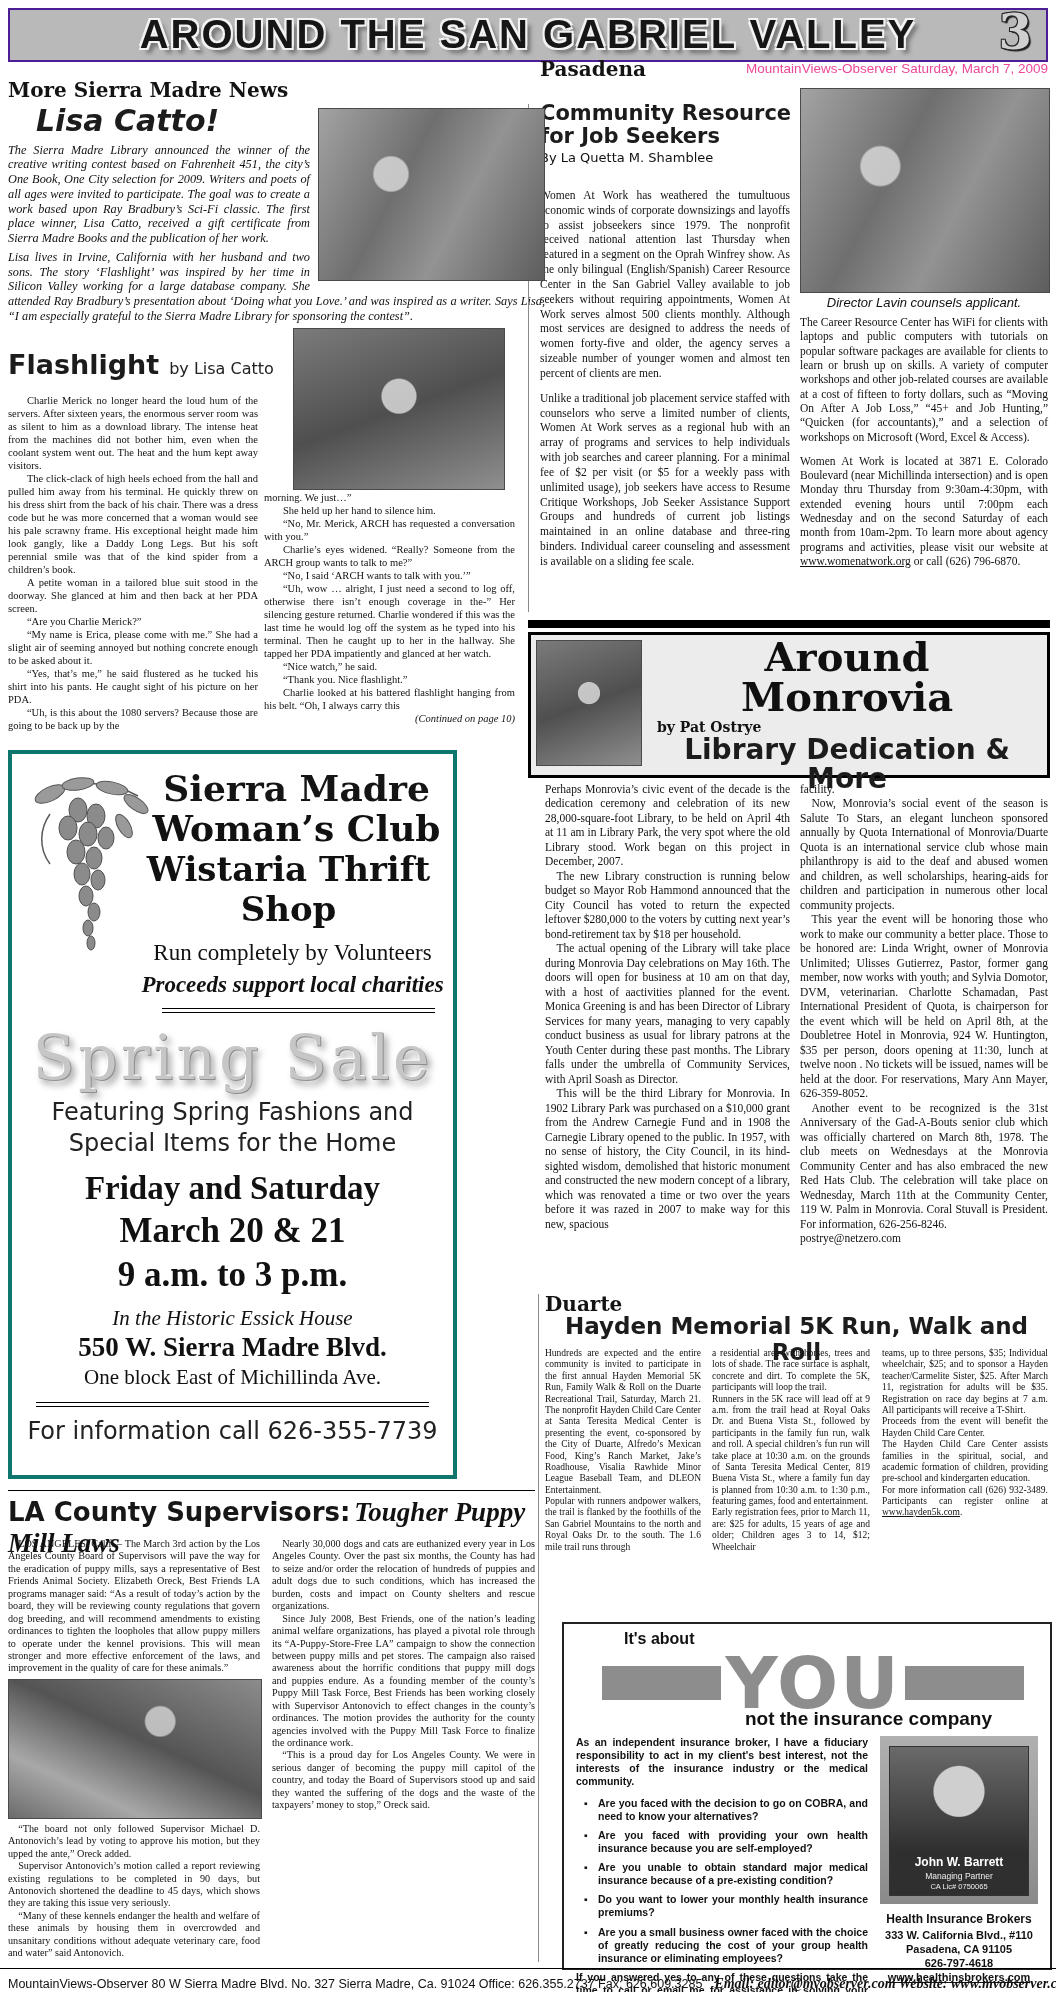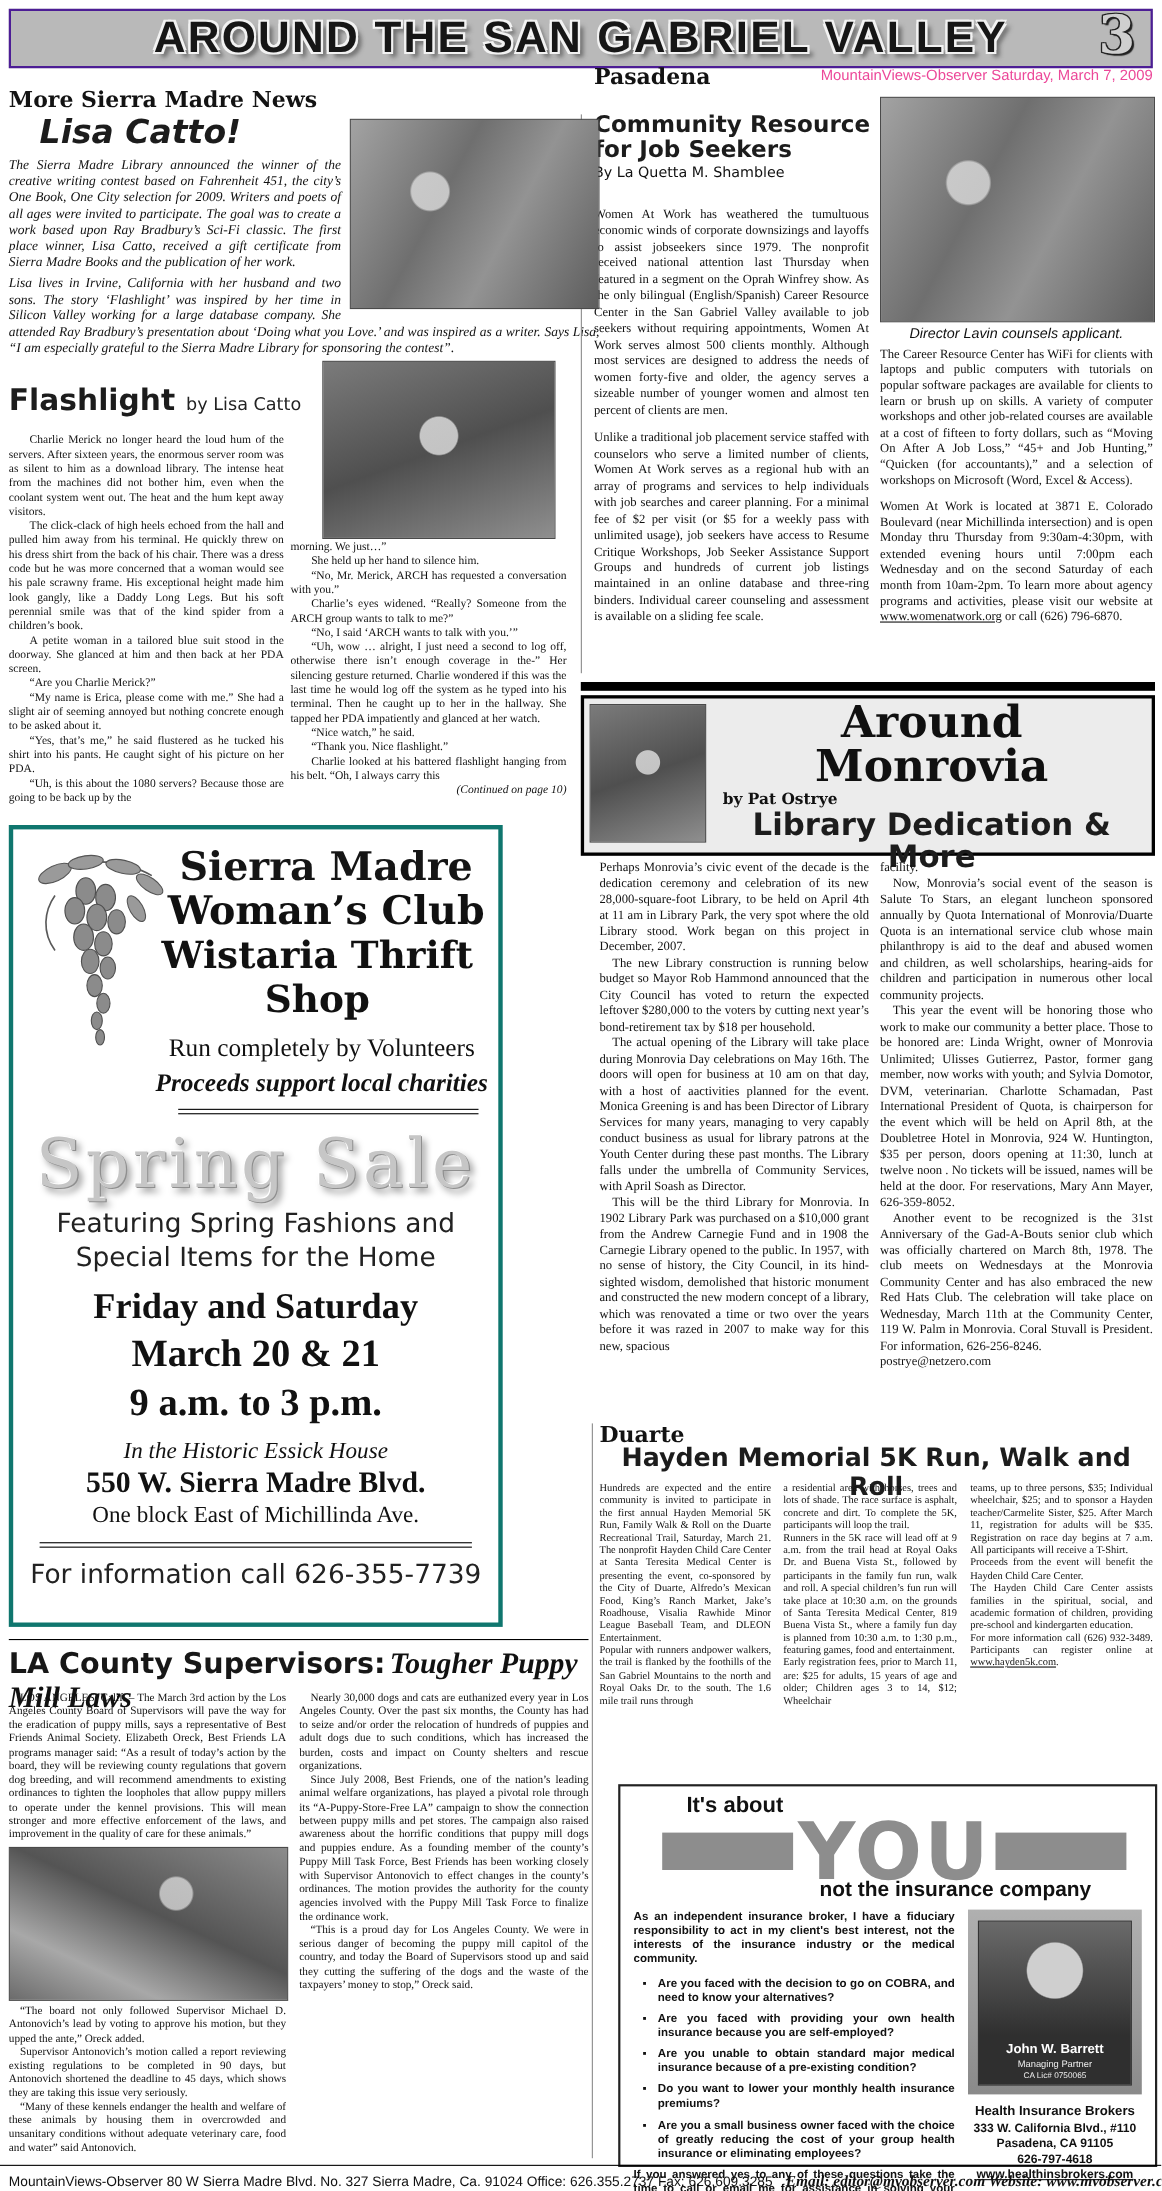--- a/index.html
+++ b/index.html
@@ -123,21 +123,21 @@
   .du{font-size:9.5px;line-height:1.2;}
   .du p{margin:0;}
   #du-col1{left:545px;top:1348px;width:156px;}
   #du-col2{left:712px;top:1348px;width:158px;}
   #du-col3{left:882px;top:1348px;width:166px;}
 
   
   #ins-ad{left:562px;top:1622px;width:486px;height:344px;border:2px solid #222;background:#fff;
      font-family:"Liberation Sans",sans-serif;}
   #ia-header{position:relative;height:100px;margin:6px 10px 0;}
-  #ia-itsabout{position:absolute;left:50px;top:0;font-size:20px;font-weight:bold;}
+  #ia-itsabout{position:absolute;left:50px;top:0;font-size:16px;font-weight:bold;}
   #ia-you-row{position:absolute;left:28px;right:16px;top:20px;display:flex;align-items:center;}
   .ia-bar{flex:1;height:34px;background:#8d8d8d;}
   #ia-you{font-family:"DejaVu Sans",sans-serif;font-weight:bold;font-size:72px;line-height:.92;
      color:#8d8d8d;letter-spacing:2px;padding:0 4px;}
   #ia-notline{position:absolute;right:48px;bottom:0;font-size:19px;font-weight:bold;margin-top:12px;}
   #ia-body{display:flex;gap:12px;margin:6px 12px 0;}
   #ia-left{flex:1;font-size:10.5px;font-weight:bold;line-height:1.25;}
   #ia-left p{margin:0 0 8px;}
   #ia-left ul{list-style:none;margin:0 0 6px;padding:0 0 0 8px;}
   #ia-left li{position:relative;padding-left:14px;margin-bottom:6px;}
@@ -265,21 +265,21 @@
   <div class="abs puppy just" id="puppy-col1">
     <p class="ind1">LOS ANGELES, Calif. – The March 3rd action by the Los Angeles County Board of Supervisors will pave the way for the eradication of puppy mills, says a representative of Best Friends Animal Society.  Elizabeth Oreck, Best Friends LA programs manager said: “As a result of today’s action by the board, they will be reviewing county regulations that govern dog breeding, and will recommend amendments to existing ordinances to tighten the loopholes that allow puppy millers to operate under the  kennel  provisions. This will mean stronger and more effective enforcement of the laws, and improvement in the quality of care for these animals.”</p>
     <div class="ph ph-b" id="photo-puppy"></div>
     <p class="ind1">“The board not only followed Supervisor Michael D. Antonovich’s lead by voting to approve his motion, but they upped the ante,” Oreck added.</p>
     <p class="ind1">Supervisor Antonovich’s motion called a report reviewing existing regulations to be completed in 90 days, but Antonovich shortened the deadline to 45 days, which shows they are taking this issue very seriously.</p>
     <p class="ind1">“Many of these kennels endanger the health and welfare of these animals by housing them in overcrowded and unsanitary conditions without adequate veterinary care, food and water” said Antonovich.</p>
   </div>
   <div class="abs puppy just" id="puppy-col2">
     <p class="ind1">Nearly 30,000 dogs and cats are euthanized every year in Los Angeles County. Over the past six months, the County has had to seize and/or order the relocation of hundreds of puppies and adult dogs due to such conditions, which has increased the burden, costs and impact on County shelters and rescue organizations.</p>
     <p class="ind1">Since July 2008, Best Friends, one of the nation’s leading animal welfare organizations, has played a pivotal role through its “A-Puppy-Store-Free LA” campaign to show the connection between puppy mills and pet stores. The campaign also raised awareness about the horrific conditions that puppy mill dogs and puppies endure. As a founding member of the county’s Puppy Mill Task Force, Best Friends has been working closely with Supervisor Antonovich to effect changes in the county’s ordinances. The motion provides the authority for the county agencies involved with the Puppy Mill Task Force to finalize the ordinance work.</p>
-    <p class="ind1">“This is a proud day for Los Angeles County. We were in serious danger of becoming the puppy mill capitol of the country, and today the Board of Supervisors stood up and said they cutting the suffering of the dogs and the waste of the taxpayers’ money to stop,” Oreck said.</p>
+    <p class="ind1">“This is a proud day for Los Angeles County. We were in serious danger of becoming the puppy mill capitol of the country, and today the Board of Supervisors stood up and said they wanted the suffering of the dogs and the waste of the taxpayers’ money to stop,” Oreck said.</p>
   </div>
 
   <div class="abs sec-head" id="pas-heading">Pasadena</div>
   <div class="abs" id="pas-title">
     <div class="t">Community  Resource</div>
     <div class="t">for Job Seekers</div>
     <div class="b">By La Quetta M. Shamblee</div>
   </div>
   <div class="abs artcol just" id="pas-col">
     <p>Women At Work has weathered the tumultuous economic winds of corporate downsizings and layoffs to assist jobseekers since 1979.  The nonprofit received national attention last Thursday when featured in a segment on the Oprah Winfrey show.  As the only bilingual (English/Spanish) Career Resource Center in the San Gabriel Valley available to job seekers without requiring appointments, Women At Work serves almost 500 clients monthly.  Although most services are designed to address the needs of women forty-five and older, the agency serves a sizeable number of younger women and almost ten percent of clients are men.</p>

